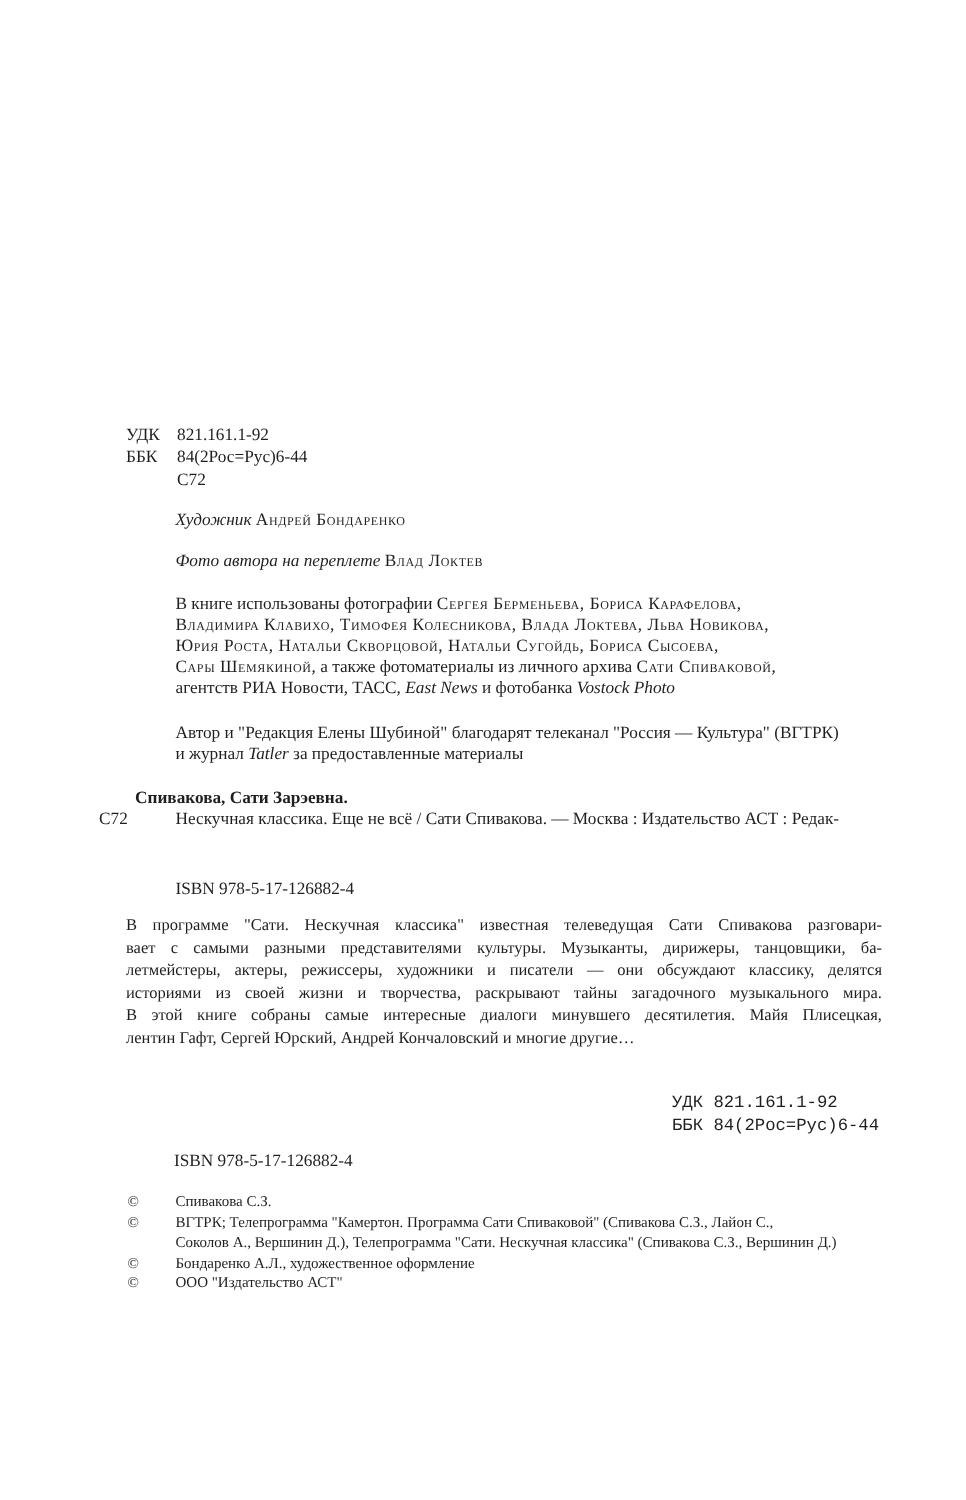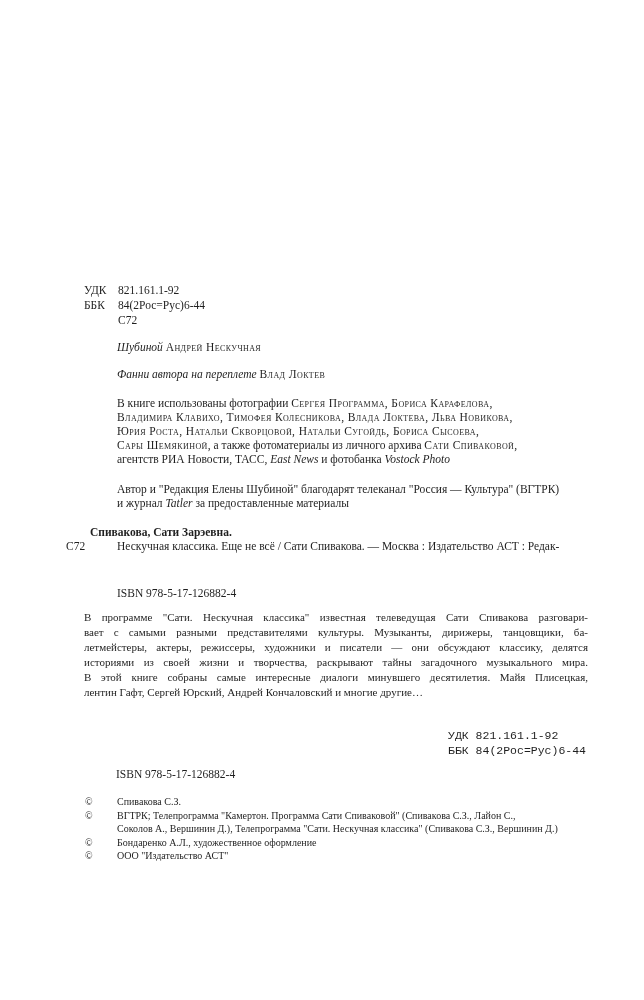--- a/index.html
+++ b/index.html
@@ -74,26 +74,26 @@
         <span class="clabel">ББК</span>
         <span class="cvalue">84(2Рос=Рус)6-44</span>
       </div>
 
       <div class="crow">
         <span class="clabel"></span>
         <span class="cvalue">С72</span>
       </div>
     </div>
 
-  <div class="abs artist"><span class="seg-italic">Шубиной </span><span class="seg-smallcaps">Андрей Нескучная</span></div>
+  <div class="abs artist"><span class="seg-italic">Художник </span><span class="seg-smallcaps">Андрей Бондаренко</span></div>
 
-  <div class="abs coverphoto"><span class="seg-italic">Фанни автора на переплете </span><span class="seg-smallcaps">Влад Локтев</span></div>
+  <div class="abs coverphoto"><span class="seg-italic">Фото автора на переплете </span><span class="seg-smallcaps">Влад Локтев</span></div>
 
   <div class="abs photocredits">
-      <div class="line"><span class="seg-normal">В книге использованы фотографии </span><span class="seg-smallcaps">Сергея Программа, Бориса Карафелова,</span></div>
+      <div class="line"><span class="seg-normal">В книге использованы фотографии </span><span class="seg-smallcaps">Сергея Берменьева, Бориса Карафелова,</span></div>
       <div class="line"><span class="seg-smallcaps">Владимира Клавихо, Тимофея Колесникова, Влада Локтева, Льва Новикова,</span></div>
       <div class="line"><span class="seg-smallcaps">Юрия Роста, Натальи Скворцовой, Натальи Сугойдь, Бориса Сысоева,</span></div>
       <div class="line"><span class="seg-smallcaps">Сары Шемякиной</span><span class="seg-normal">, а также фотоматериалы из личного архива </span><span class="seg-smallcaps">Сати Спиваковой</span><span class="seg-normal">,</span></div>
       <div class="line"><span class="seg-normal">агентств РИА Новости, ТАСС, </span><span class="seg-italic">East News</span><span class="seg-normal"> и фотобанка </span><span class="seg-italic">Vostock Photo</span></div>
     </div>
 
   <div class="abs thanks">
       <div class="line"><span class="seg-normal">Автор и "Редакция Елены Шубиной" благодарят телеканал "Россия — Культура" (ВГТРК)</span></div>
       <div class="line"><span class="seg-normal">и журнал </span><span class="seg-italic">Tatler</span><span class="seg-normal"> за предоставленные материалы</span></div>
     </div>

